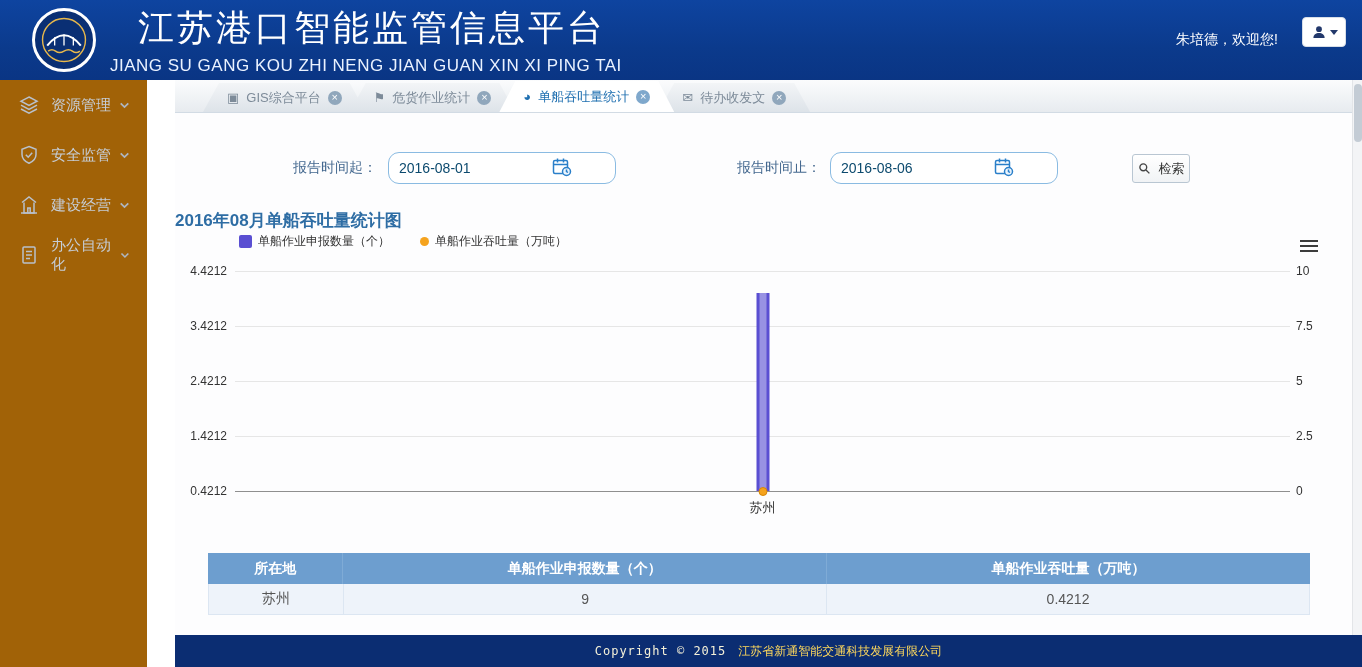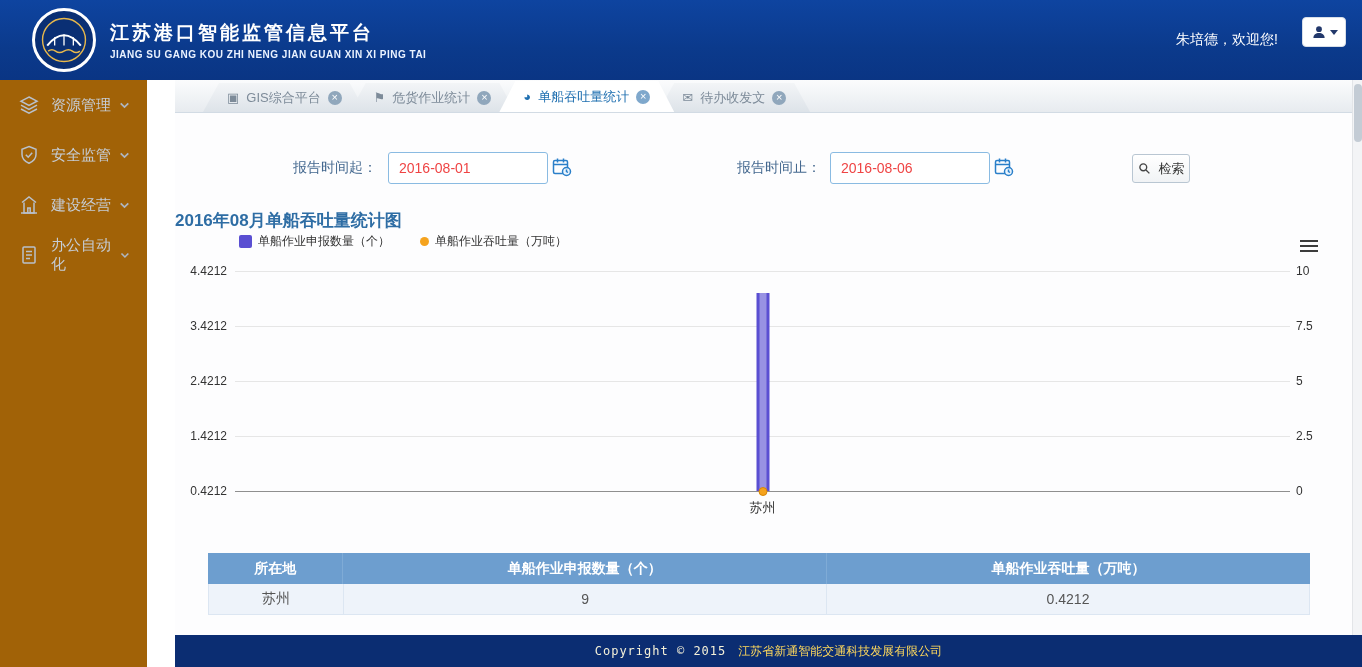--- a/index.html
+++ b/index.html
@@ -9,22 +9,22 @@
     font-family:"Liberation Sans","DejaVu Sans",sans-serif;
   }
 
   
   .header { position:absolute; top:0; left:0; right:0; height:80px;
     background:linear-gradient(180deg,#0e44a0 0%,#0b3a8c 60%,#0a3584 100%);
     display:flex; align-items:center; z-index:5; }
   .logo { width:64px; height:64px; border-radius:50%; margin-left:32px; flex:0 0 auto;
     background:#0a2f74; border:3px solid #fff; display:flex; align-items:center; justify-content:center; }
   .title-block { margin-left:14px; color:#fff; }
-  .app-title { font-size:19px; font-weight:bold; letter-spacing:3px; }
-  .app-subtitle { font-size:10px; font-weight:bold; letter-spacing:.5px; margin-top:3px; color:#eaf2ff; }
+  .app-title { font-size:36px; font-weight:normal; letter-spacing:3px;margin-left:28px; }
+  .app-subtitle { font-size:17px; font-weight:normal; letter-spacing:.5px; margin-top:3px; color:#eaf2ff; }
   .welcome { position:absolute; right:84px; top:31px; color:#fff; font-size:14px; }
   .user-btn { position:absolute; right:16px; top:17px; width:44px; height:30px; background:#fff;
     border:1px solid #d7dee8; border-radius:4px; display:flex; align-items:center; justify-content:center; gap:3px; cursor:pointer; }
   .user-caret { width:0; height:0; border-left:4px solid transparent; border-right:4px solid transparent; border-top:5px solid #22386b; }
 
   
   .sidebar { position:absolute; top:80px; left:0; bottom:0; width:147px; background:#a16207; z-index:4; }
   .side-item { height:50px; display:flex; align-items:center; padding:0 16px 0 18px;
     color:#c6cdd6; font-size:15px; cursor:pointer; }
   .side-icon { width:22px; height:22px; margin-right:11px; flex:0 0 auto; }
@@ -44,22 +44,22 @@
   .tab.active { background:#fff; color:#1f6fb0; height:31px; z-index:2; }
   .tab-glyph { font-size:13px; }
   .tab-close { width:14px; height:14px; border-radius:50%; background:#90a7bc; color:#fff;
     font-size:11px; line-height:13px; text-align:center; cursor:pointer; }
   .tab.active .tab-close { background:#7fa8cc; }
 
   
   .filters { position:absolute; top:72px; left:0; right:0; height:32px; }
   .f-label { position:absolute; top:7px; font-size:14px; color:#44688f; }
   .f-label.l1 { left:118px; } .f-label.l2 { left:562px; }
-  .date-input { position:absolute; top:0; width:160px; height:32px; border:1px solid #8abbe2; border-radius:3px;
-    background:#fff; font-size:14px; color:#ef4444; padding:0 36px 0 10px; outline:none;
+  .date-input { position:absolute; top:0; width:228px; height:32px; border:1px solid #8abbe2; border-radius:11px;
+    background:#fff; font-size:14px; color:#0c4a6e; padding:0 36px 0 10px; outline:none;
     font-family:"Liberation Sans","DejaVu Sans",sans-serif; }
   .date-input.d1 { left:213px; } .date-input.d2 { left:655px; }
   .cal-btn { position:absolute; top:4px; width:26px; height:24px; border:none; background:transparent; cursor:pointer; padding:0; }
   .cal-btn.c1 { left:374px; } .cal-btn.c2 { left:816px; }
   .search-btn { position:absolute; left:957px; top:2px; width:58px; height:29px;
     background:linear-gradient(#ffffff,#f1f3f5); border:1px solid #b9c6d2; border-radius:3px;
     font-size:13px; color:#333; display:flex; align-items:center; justify-content:center; gap:8px; cursor:pointer;
     font-family:"Liberation Sans","DejaVu Sans",sans-serif; }
 
   

